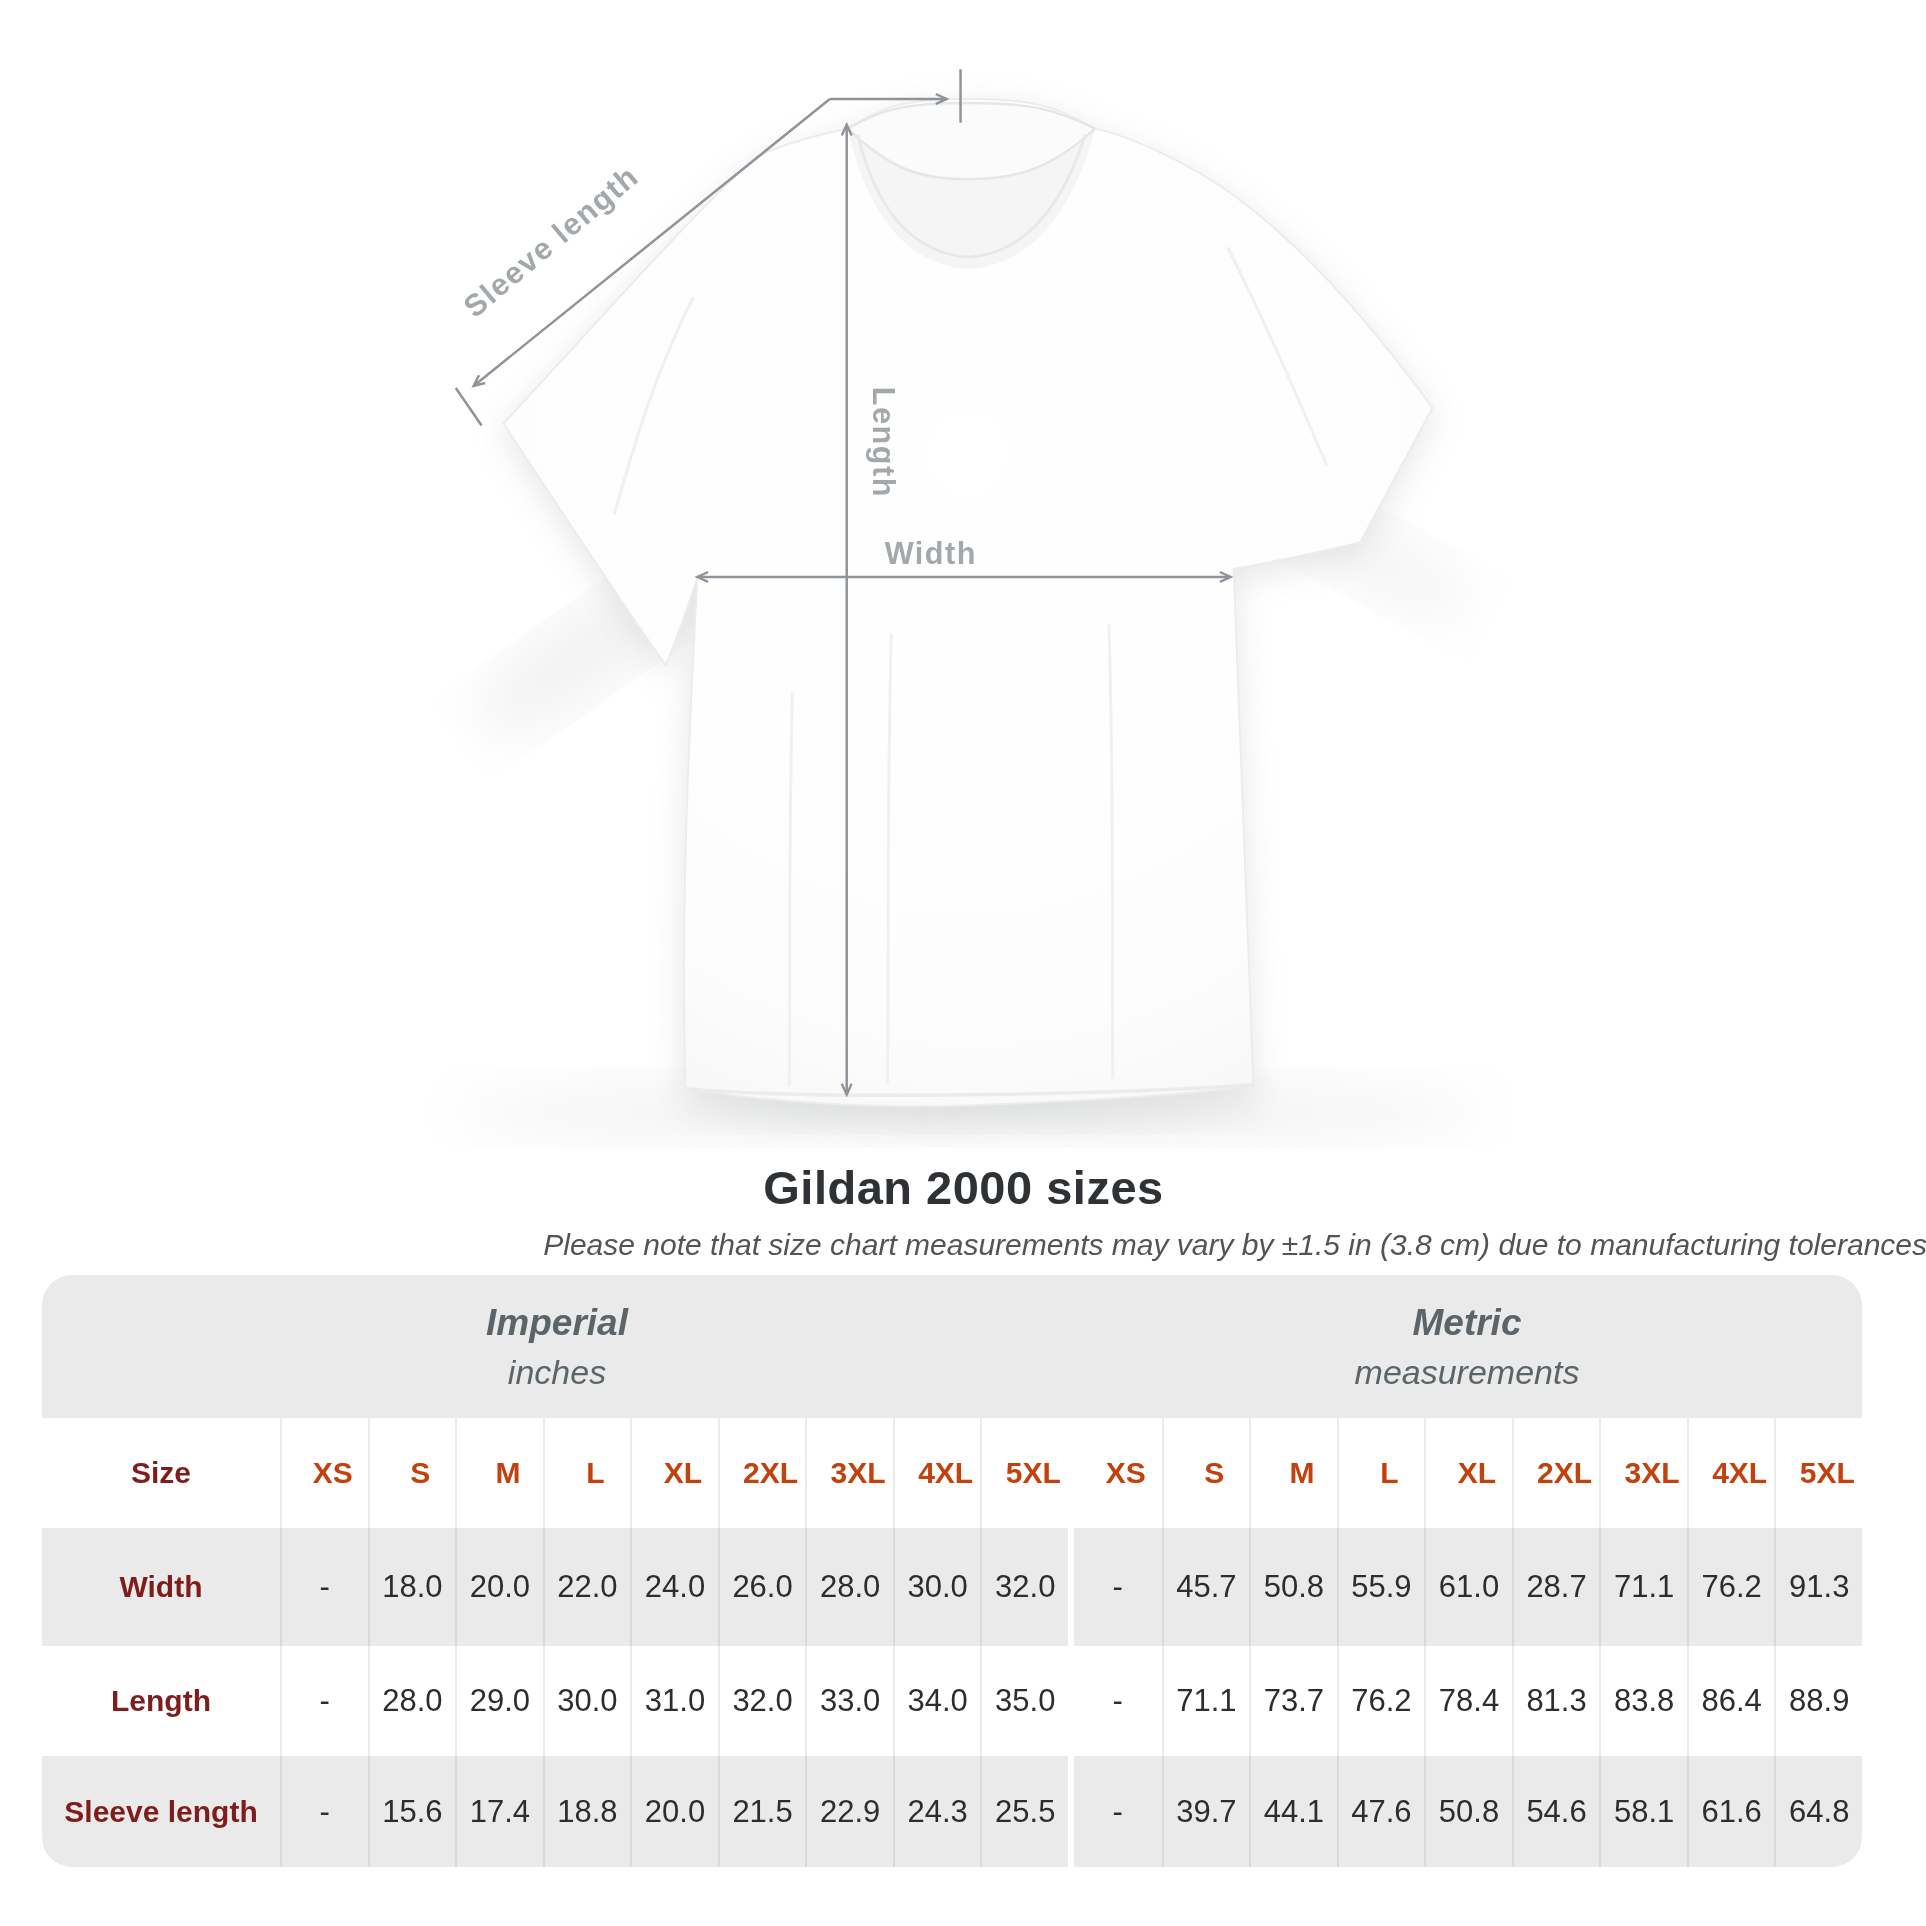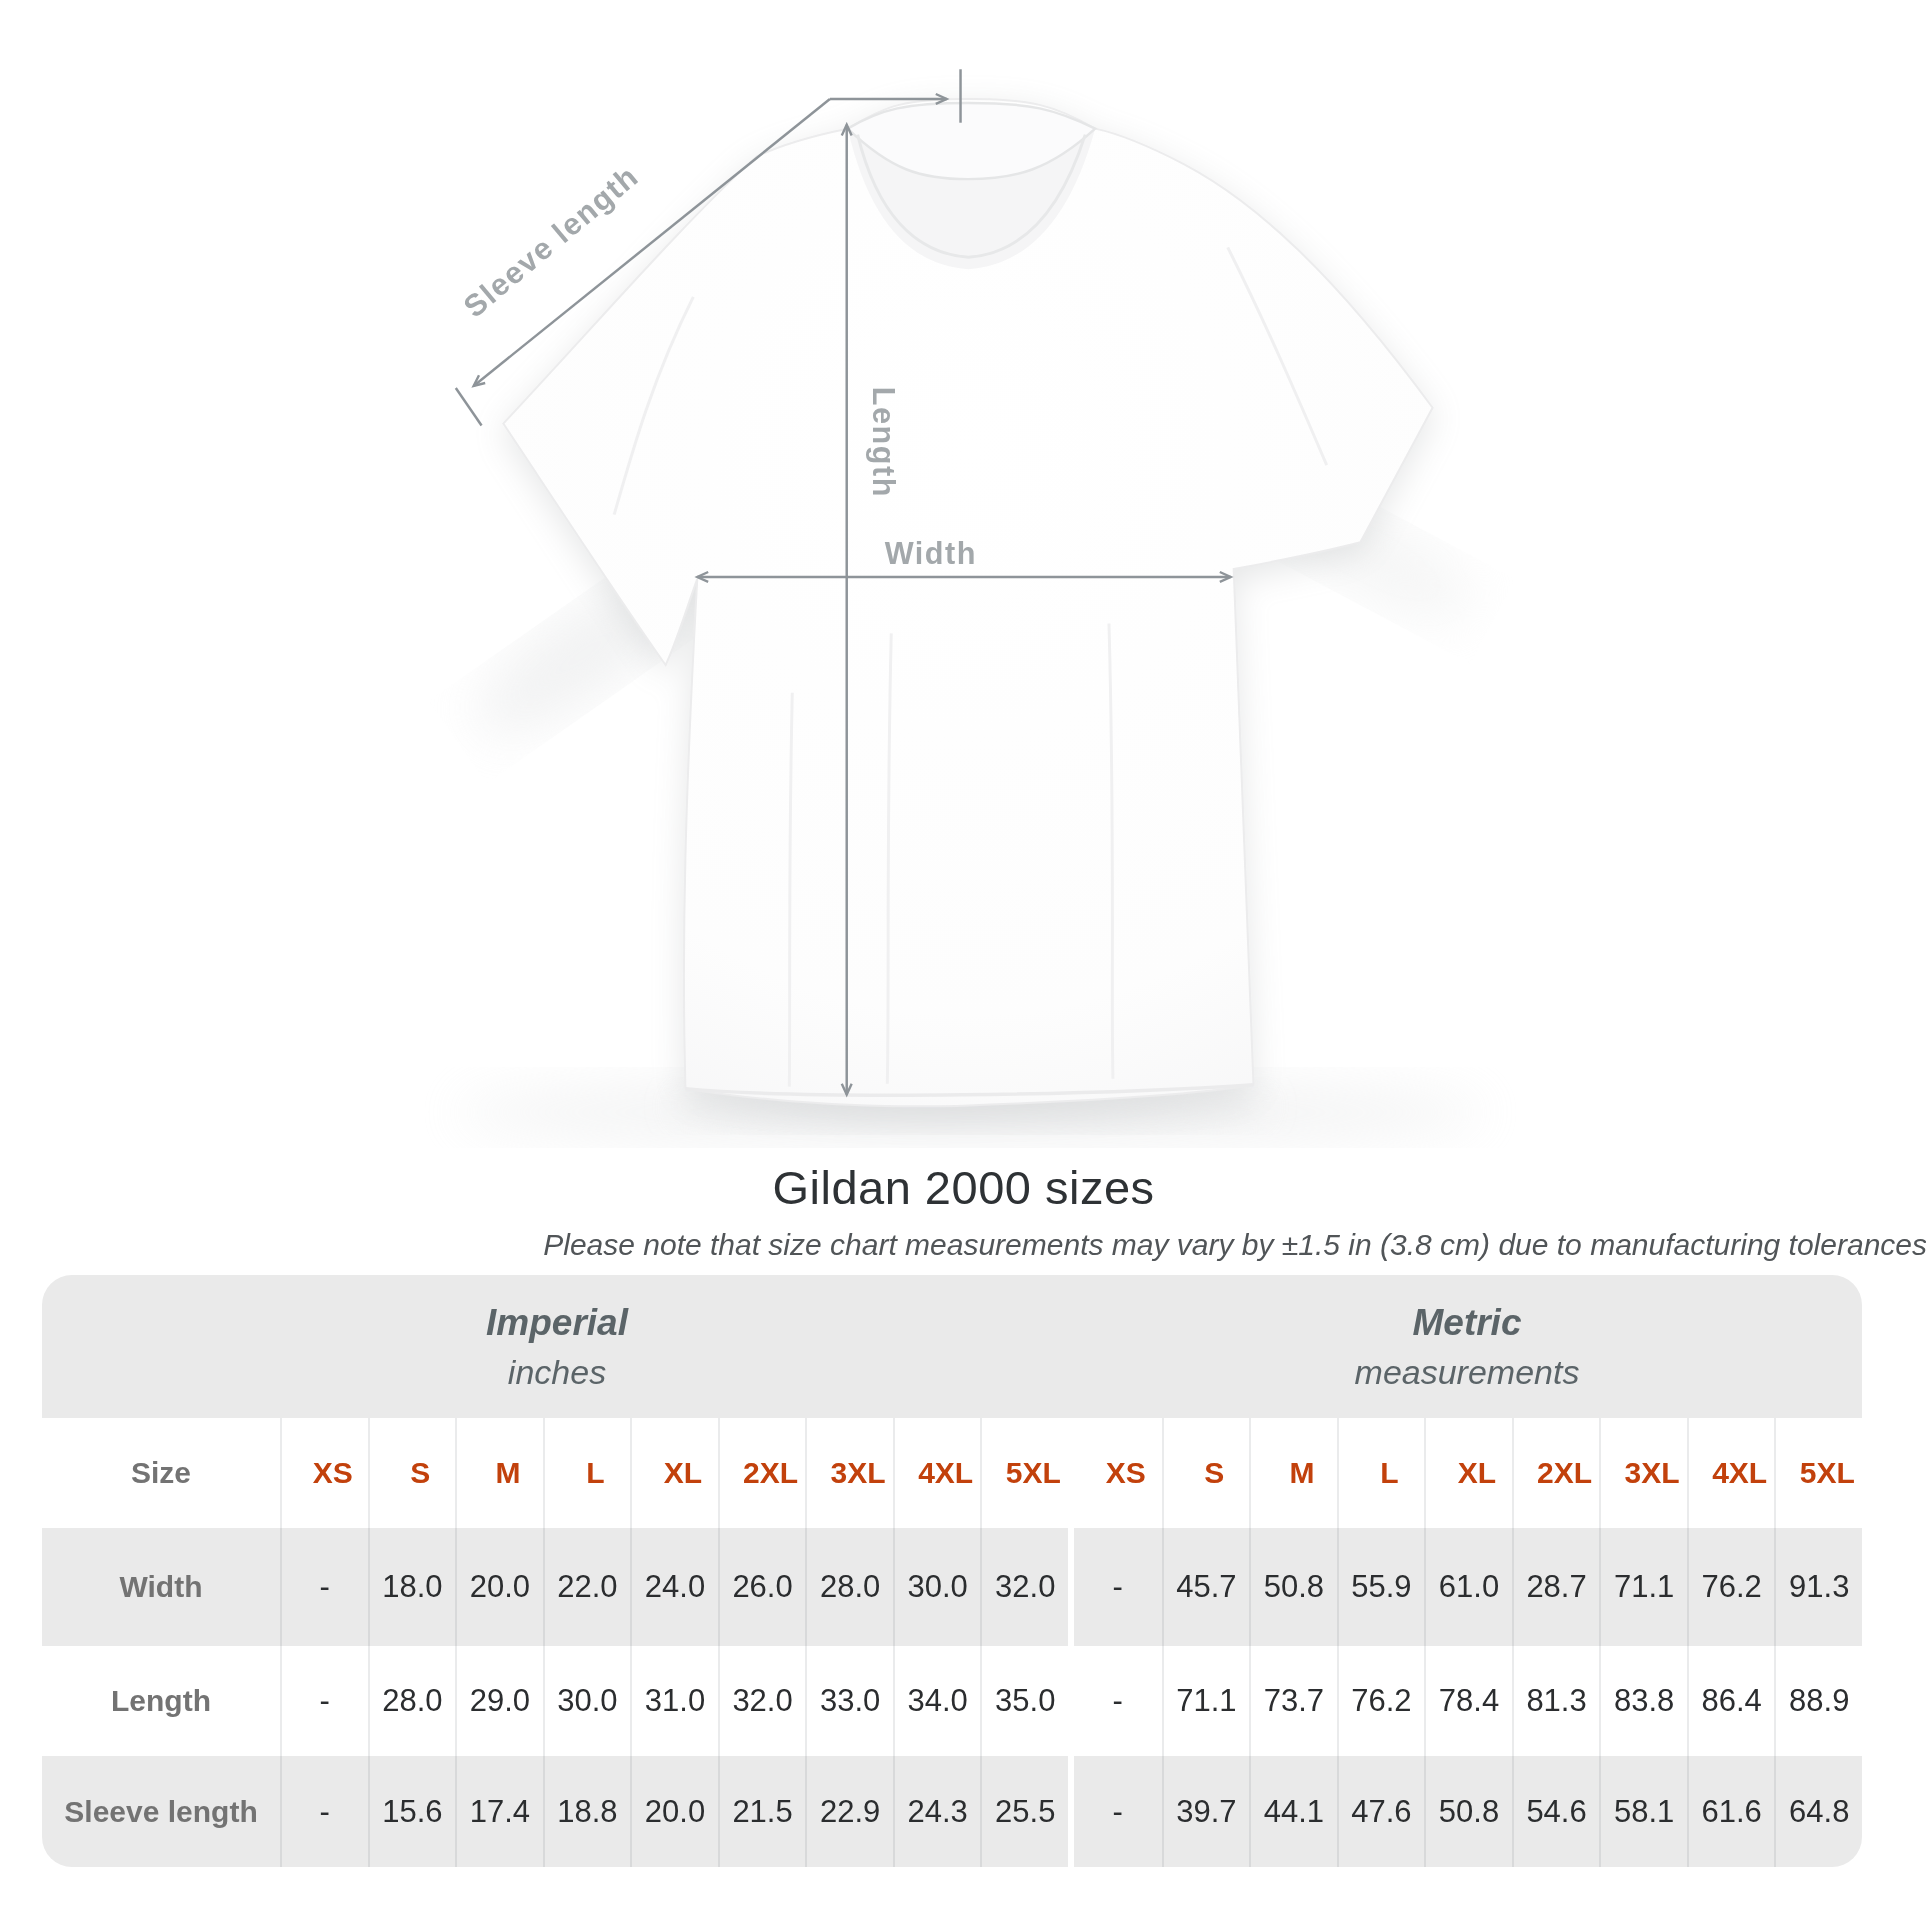--- a/index.html
+++ b/index.html
@@ -6,42 +6,42 @@
   .stage{position:relative;width:1927px;height:1927px;background:#ffffff;overflow:hidden;
          font-family:"Liberation Sans", sans-serif;}
 
   
   .figure{position:absolute;top:0;left:0;width:1927px;height:1148px;}
   .dim-label{font-family:"Liberation Sans", sans-serif;font-weight:700;font-size:31px;
              fill:#a3a8ab;letter-spacing:1.5px;}
 
   
   .title{position:absolute;left:0;top:1160px;width:100%;text-align:center;
-         font-size:47px;font-weight:400;color:#2e3235;letter-spacing:0.5px;}
+         font-size:47px;font-weight:700;color:#2e3235;letter-spacing:0.5px;}
   .subtitle{position:absolute;left:0;top:1228px;width:100%;text-align:right;
             font-style:italic;font-size:30px;color:#515558;}
 
   
   .size-table{position:absolute;left:42px;top:1275px;width:1820px;height:591px;}
   .band{height:143px;background:#eaeaea;border-radius:30px 30px 0 0;display:flex;}
   .band-half{display:flex;flex-direction:column;align-items:center;justify-content:center;gap:9px;}
   .band-half.imperial{width:1030px;}
   .band-half.metric{flex:1;}
   .band-title{font-style:italic;font-weight:700;font-size:37px;color:#5b6468;}
   .band-sub{font-style:italic;font-size:34px;color:#5b6468;}
 
   .trow{display:grid;grid-template-columns:238px repeat(9,1fr) 6px repeat(9,1fr);}
   .trow.r-size{height:110px;background:#ffffff;}
   .trow.r-width{height:118px;background:#eaeaea;}
   .trow.r-length{height:110px;background:#ffffff;}
   .trow.r-sleeve{height:111px;background:#eaeaea;border-radius:0 0 30px 30px;}
 
   .cell{display:flex;align-items:center;justify-content:center;}
   .cell.sep{border-left:2px solid rgba(140,146,149,0.18);}
-  .cell.lbl{font-weight:700;font-size:30px;color:#737373;}
+  .cell.lbl{font-weight:700;font-size:30px;color:#7f1d1d;}
   .cell.hdr{font-weight:700;font-size:30px;color:#c2410c;padding-left:16px;}
   .cell.val{font-size:31px;color:#2b2d2f;}
   .cell.divider{background:#ffffff;}
 </style>
 </head>
 <body>
 
 <div class="stage">
 
   <svg class="figure" viewBox="0 0 1946 1160">

